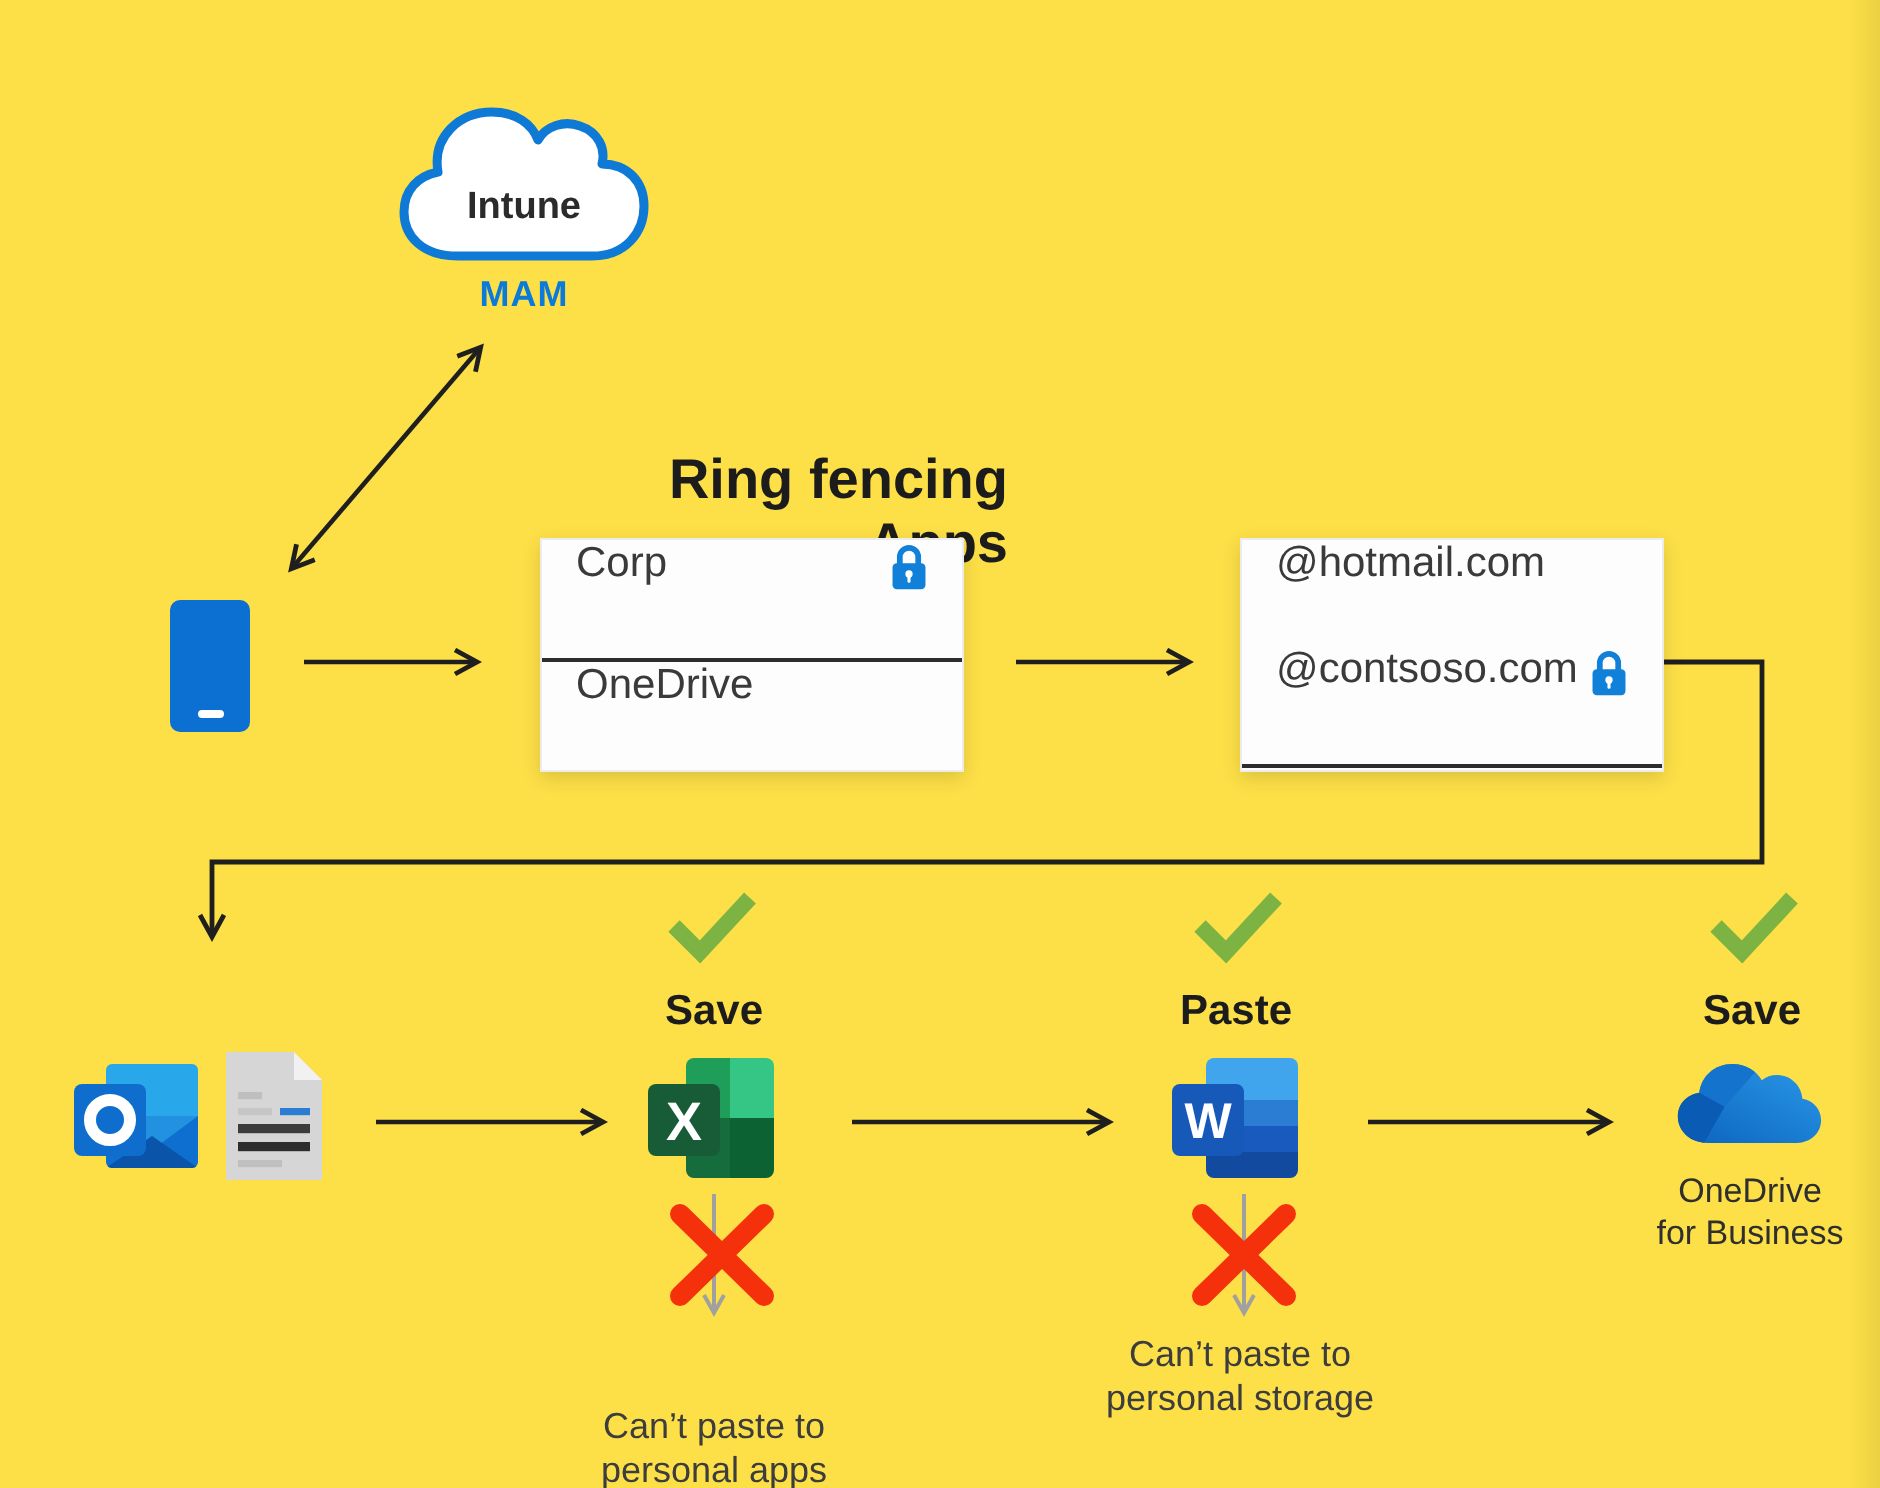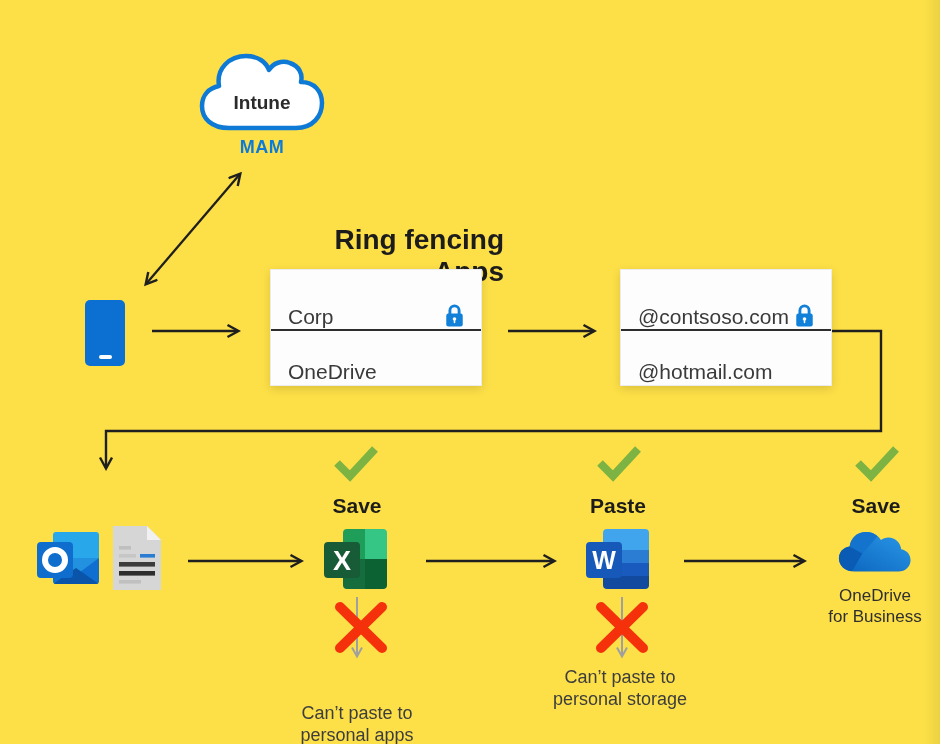--- a/index.html
+++ b/index.html
@@ -16,21 +16,21 @@
   #cloud-svg{left:196px;top:46px;}
   #phone{left:85px;top:300px;width:40px;height:66px;background:#0c70d2;border-radius:5px;}
   #phone .bar{position:absolute;left:50%;bottom:7px;width:13px;height:4.5px;margin-left:-6.5px;
     background:#fff;border-radius:2px;}
   #heading{left:266px;top:224px;width:238px;text-align:right;
     font-size:28px;font-weight:700;color:#1c1c1c;}
   .box{width:212px;height:117px;background:#fdfdfd;border:1px solid #ececec;
     box-shadow:0 3px 9px rgba(0,0,0,0.14);box-sizing:border-box;}
   #box1{left:270px;top:269px;}
   #box2{left:620px;top:269px;}
-  .brow{display:flex;align-items:flex-end;justify-content:space-between;
+  .brow{display:flex;align-items:flex-start;justify-content:space-between;
     padding:0 15px 0 17px;height:53px;font-size:21px;color:#3a3a3a;}
   .brow-top{height:59px;border-bottom:2.5px solid #2d2d2d;}
   .flow-label{font-size:21px;font-weight:700;color:#1c1c1c;text-align:center;}
   #email-label{left:12px;top:496px;width:190px;text-align:center;
     font-size:19px;color:#3a3a3a;font-weight:400;}
   #copy-label{left:307px;top:494px;width:100px;}
   #paste-label{left:568px;top:494px;width:100px;}
   #save-label{left:826px;top:494px;width:100px;}
   #outlook-svg{left:36px;top:527px;}
   #doc-svg{left:110px;top:524px;}
@@ -106,31 +106,31 @@
         <circle cx="12" cy="17.6" r="1.9" fill="#fff"></circle>
         <rect x="11.2" y="18.6" width="1.6" height="3.6" rx="0.8" fill="#fff"></rect>
       </svg>
     </div>
     <div class="brow">
       <span>OneDrive</span>
     </div>
   </div>
 
   <div id="box2" class="abs box">
+    <div class="brow">
+      <span>@hotmail.com</span>
+    </div>
     <div class="brow brow-top">
       <span>@contsoso.com</span>
       <svg width="23" height="27" viewBox="0 0 24 28">
         <path d="M7.2 13 V8.8 a4.8 4.8 0 0 1 9.6 0 V13" fill="none" stroke="#1180d8" stroke-width="3"></path>
         <rect x="3.4" y="12" width="17.2" height="13.6" rx="2.2" fill="#1180d8"></rect>
         <circle cx="12" cy="17.6" r="1.9" fill="#fff"></circle>
         <rect x="11.2" y="18.6" width="1.6" height="3.6" rx="0.8" fill="#fff"></rect>
       </svg>
-    </div>
-    <div class="brow">
-      <span>@hotmail.com</span>
     </div>
   </div>
 
   <svg id="outlook-svg" class="abs" width="66" height="64" viewBox="0 0 66 64">
     <defs>
         <clipPath id="olc">
           <rect x="17" y="5" width="46" height="52" rx="3"></rect>
         </clipPath>
       </defs>
     <g clip-path="url(#olc)">

